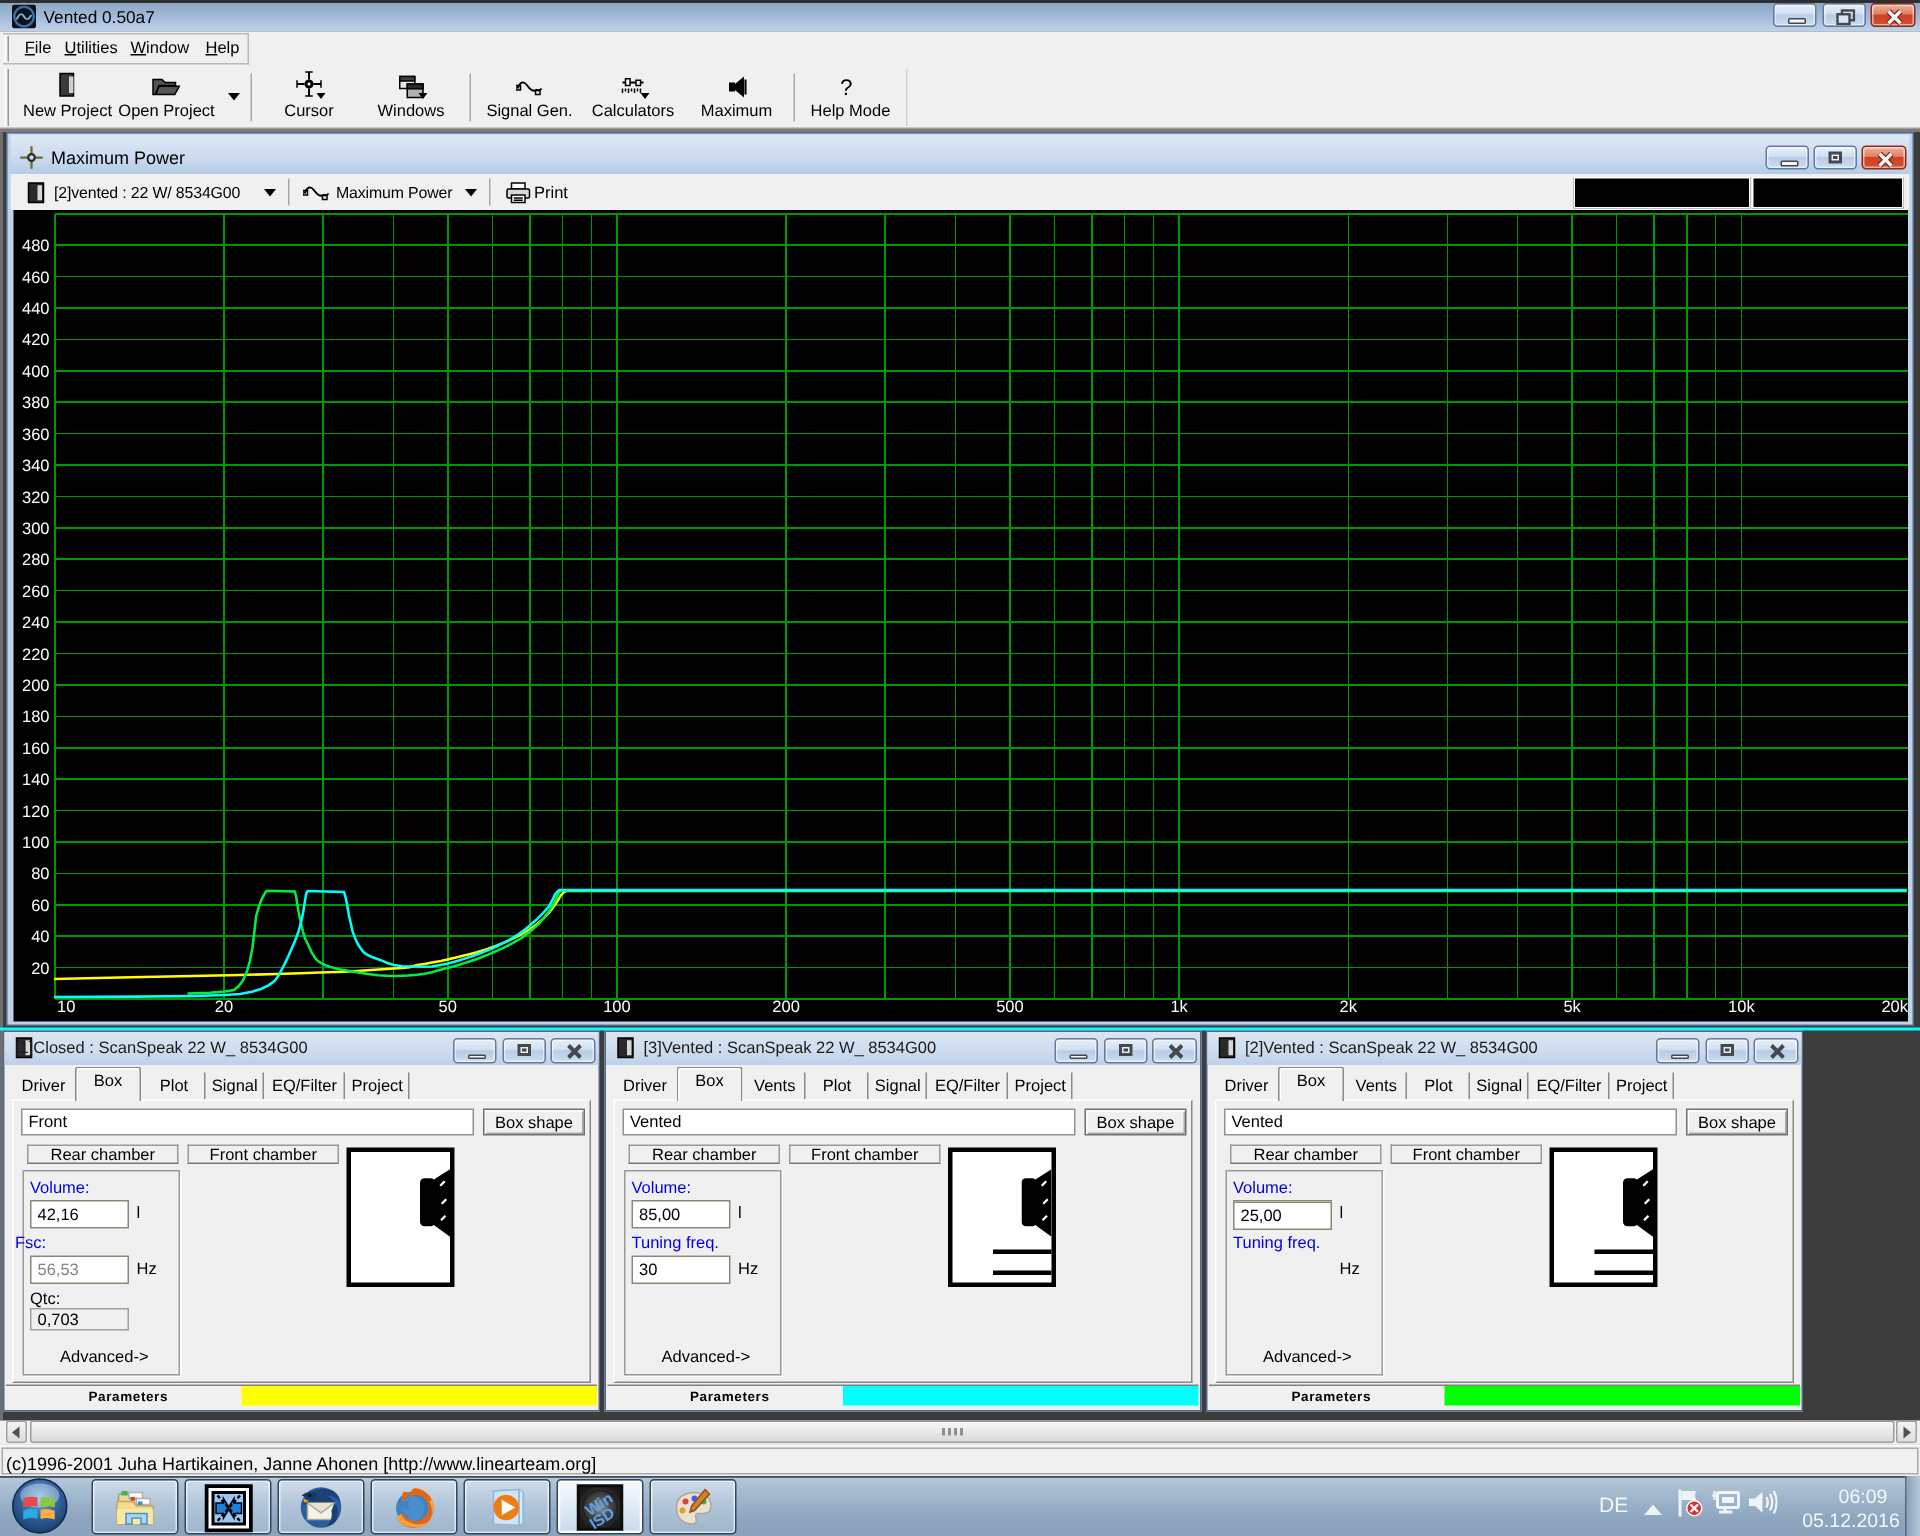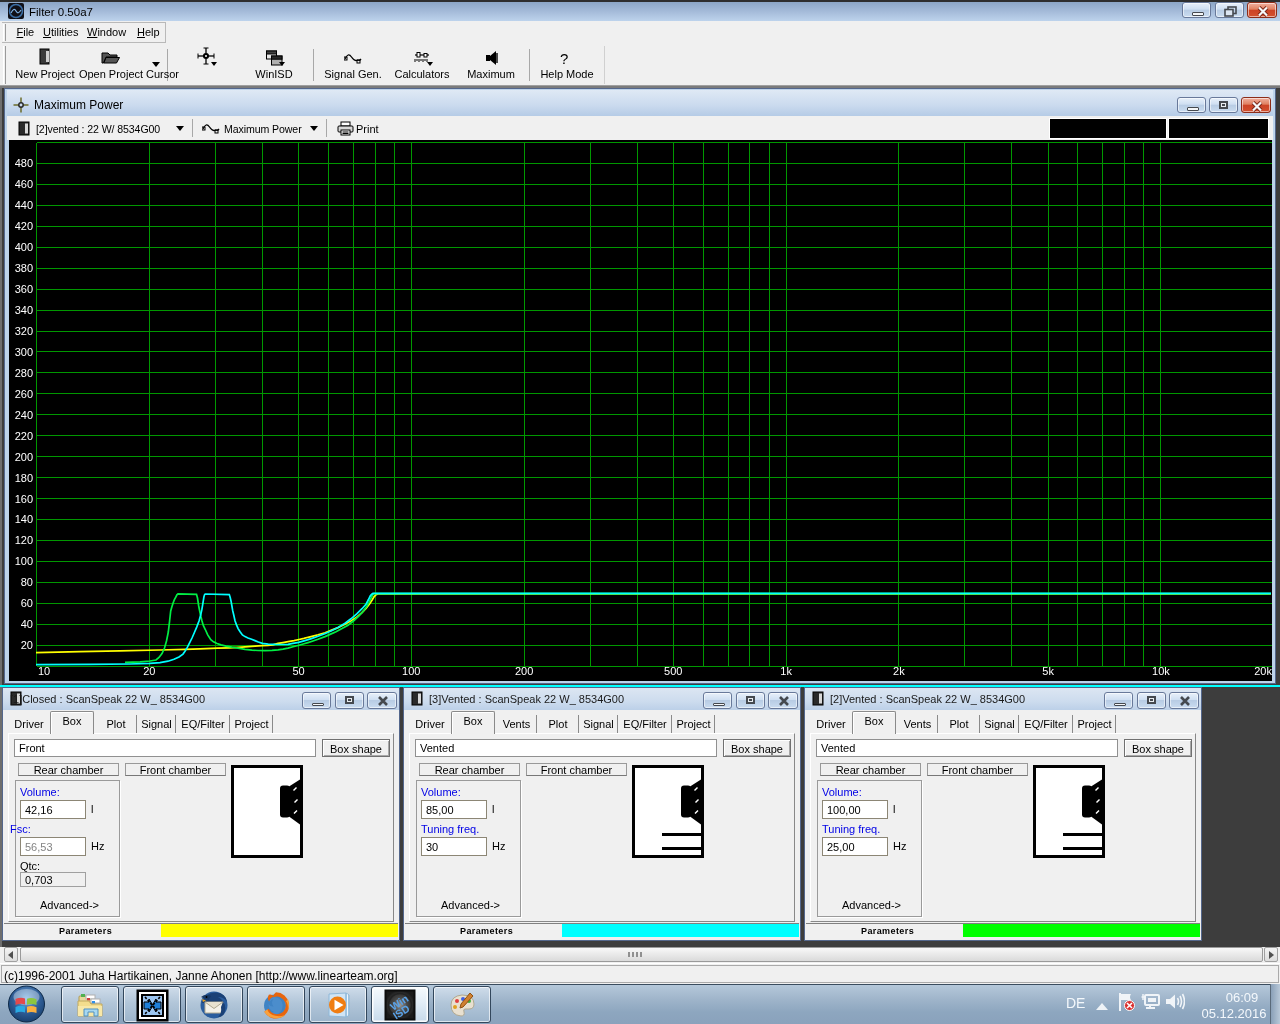--- a/index.html
+++ b/index.html
@@ -5,21 +5,21 @@
 .t11{font-size:11px;line-height:1;color:#000;}
 body{position:relative;background:#3d3d3d;}
 </style></head><body>
 <div class="abs" style="left:0;top:0;width:1280px;height:2px;background:#2e2e2e"></div>
 <div class="abs" style="left:0;top:2px;width:1280px;height:19px;background:linear-gradient(#8ca6c6,#a7bddb 55%,#bdd3ec)"></div>
 <div class="abs" style="left:8px;top:3px"><svg width="16" height="16" viewBox="0 0 16 16">
       <rect width="16" height="16" rx="2" fill="#101018"></rect>
       <circle cx="8" cy="8" r="6.5" fill="none" stroke="#3b6ea5" stroke-width="1.5"></circle>
       <path d="M3 10 Q6 4 8 8 T13 7" stroke="#7fb2e5" stroke-width="1.2" fill="none"></path>
     </svg></div>
-<div class="abs t11" style="left:29px;top:7px;font-size:11.5px;">Filter 0.50a7</div>
+<div class="abs t11" style="left:29px;top:7px;font-size:11.5px;">Vented 0.50a7</div>
 <div style="position:absolute;left:1182px;top:2px;width:29px;height:16px;background:linear-gradient(#e8f0fa 0%,#cfdff2 45%,#b8cce4 50%,#cadcf0 100%);border:1px solid #68799a;border-radius:3px;box-shadow:inset 0 0 0 1px rgba(255,255,255,.55)">
     <div style="position:absolute;left:8.5px;top:9px;width:12px;height:3.5px;background:#f4f6f8;border:1px solid #45494f;border-radius:1px"></div>
   </div>
 <div style="position:absolute;left:1215px;top:2px;width:29px;height:16px;background:linear-gradient(#e8f0fa 0%,#cfdff2 45%,#b8cce4 50%,#cadcf0 100%);border:1px solid #68799a;border-radius:3px;box-shadow:inset 0 0 0 1px rgba(255,255,255,.55)">
     <svg style="position:absolute;left:8.0px;top:2.5px" width="13" height="11" viewBox="0 0 13 11">
       <rect x="4" y="1" width="8" height="6.5" fill="none" stroke="#45494f" stroke-width="1.6"></rect>
       <rect x="1" y="3.5" width="8" height="6.5" fill="#dce6f2" stroke="#45494f" stroke-width="1.6"></rect>
     </svg>
   </div>
 <div style="position:absolute;left:1247px;top:2px;width:30px;height:16px;background:linear-gradient(#f0b0a0 0%,#e08060 45%,#cc4225 50%,#d3512f 100%);border:1px solid #8c2c18;border-radius:3px;box-shadow:inset 0 0 0 1px rgba(255,255,255,.55)">
@@ -56,28 +56,28 @@
         <line x1="2" y1="10" x2="7" y2="10"></line>
         <line x1="13" y1="10" x2="18" y2="10"></line>
         <circle cx="10" cy="10" r="2.4" fill="#000"></circle>
         <circle cx="10" cy="10" r="1" fill="#fff" stroke="none"></circle>
       </g>
       <line x1="7.5" y1="2" x2="12.5" y2="2" stroke="#000"></line>
       <line x1="7.5" y1="18" x2="12.5" y2="18" stroke="#000"></line>
       <line x1="2" y1="7.5" x2="2" y2="12.5" stroke="#000"></line>
       <line x1="18" y1="7.5" x2="18" y2="12.5" stroke="#000"></line>
     </svg></div>
-<div class="abs t11" style="left:146px;top:69px;width:120px;">Cursor</div>
+<div class="abs t11" style="left:146px;top:69px;width:120px;text-align:center">Cursor</div>
 <div class="abs" style="left:265px;top:50px"><svg width="18" height="16" viewBox="0 0 18 16">
       <rect x="1.5" y="1" width="10" height="8" fill="#e8e8e8" stroke="#000"></rect>
       <rect x="1.5" y="1" width="10" height="3" fill="#404040" stroke="#000"></rect>
       <rect x="6.5" y="6" width="10.5" height="9" fill="#b0b0b0" stroke="#000"></rect>
       <rect x="6.5" y="6" width="10.5" height="3.2" fill="#282828" stroke="#000"></rect>
     </svg></div>
-<div class="abs t11" style="left:214px;top:69px;width:120px;text-align:center">WinISD</div>
+<div class="abs t11" style="left:214px;top:69px;width:120px;text-align:center">Windows</div>
 <div class="abs" style="left:313px;top:49px;width:1px;height:32px;background:#a8a8a8"></div>
 <div class="abs" style="left:344px;top:52px"><svg width="18" height="14" viewBox="0 0 18 14">
       <path d="M1 7 Q4 0 7.5 5 T14 8 Q15.5 9 17 7" stroke="#000" stroke-width="1.3" fill="none"></path>
       <rect x="0" y="5" width="3" height="3" fill="none" stroke="#000" stroke-width="1"></rect>
       <rect x="13" y="8" width="3" height="3" fill="none" stroke="#000" stroke-width="1"></rect>
     </svg></div>
 <div class="abs t11" style="left:293px;top:69px;width:120px;text-align:center">Signal Gen.</div>
 <div class="abs" style="left:413px;top:50px"><svg width="18" height="16" viewBox="0 0 18 16">
       <line x1="2" y1="5" x2="16" y2="5" stroke="#000" stroke-width="1.2"></line>
       <rect x="4" y="2.5" width="3" height="4.5" fill="#fff" stroke="#000"></rect>
@@ -423,21 +423,21 @@
 <div class="abs" style="left:810px;top:733px;width:386px;height:189px;border:1px solid #888;border-top:1px solid #fff;border-left:1px solid #fff;background:#f0f0f0;z-index:1"></div>
 <div class="abs t11" style="left:816px;top:739px;width:302px;height:18px;background:#fff;border:1px solid #909090;z-index:2;padding:3px 0 0 4px">Vented</div>
 <div class="abs t11" style="left:1124px;top:739px;width:68px;height:18px;background:#f0f0f0;border:1px solid #707070;box-shadow:inset 1px 1px 0 #fff,inset -1px -1px 0 #a8a8a8;z-index:2;text-align:center;padding-top:4px">Box shape</div>
 <div class="abs t11" style="left:820px;top:763px;width:101px;height:13px;background:#f0f0f0;border:1px solid #999;border-bottom:1px solid #777;z-index:2;text-align:center;padding-top:1px">Rear chamber</div>
 <div class="abs t11" style="left:927px;top:763px;width:101px;height:13px;background:#f0f0f0;border:1px solid #999;border-bottom:1px solid #777;z-index:2;text-align:center;padding-top:1px">Front chamber</div>
 <div class="abs" style="left:817px;top:780px;width:105px;height:137px;border:1px solid #9a9a9a;box-shadow:1px 1px 0 #fff;z-index:2"></div>
 <div class="abs t11" style="left:822px;top:787px;color:#0000e6;z-index:2">Volume:</div>
 <div class="abs t11" style="left:822px;top:800px;width:66px;height:19px;background:#fff;border:1px solid #8c8675;z-index:2;padding:4px 0 0 4px">100,00</div>
 <div class="abs t11" style="left:893px;top:804px;z-index:2">l</div>
 <div class="abs t11" style="left:822px;top:824px;color:#0000e6;z-index:2">Tuning freq.</div>
-<div class="abs t11" style="left:822px;top:837px;width:66px;height:19px;background:#fff;border:1px solid #8c8675;z-index:2;padding:4px 16px 0 4px">25,00</div>
+<div class="abs t11" style="left:822px;top:801px;width:66px;height:19px;background:#fff;border:1px solid #8c8675;z-index:2;padding:4px 16px 0 4px">25,00</div>
 <div class="abs t11" style="left:893px;top:841px;z-index:2">Hz</div>
 <div class="abs t11" style="left:842px;top:900px;z-index:2">Advanced-&gt;</div>
 <div class="abs" style="left:1033px;top:765px;width:72px;height:93px;background:#fff;border:3.5px solid #000;z-index:2"></div>
 <div class="abs" style="left:1081.5px;top:779px;z-index:3"><svg width="20" height="46" viewBox="0 0 20 46">
       <path d="M20 0.5 L20 45.5 L9 37.5 L9 7.5 Z" fill="#000"></path>
       <rect x="0" y="6.5" width="10" height="32" rx="3" fill="#000"></rect>
       <g stroke="#fff" stroke-width="1.5">
         <line x1="13.5" y1="11.5" x2="16.5" y2="8.5"></line>
         <line x1="14.5" y1="23.5" x2="17.5" y2="20.5"></line>
         <line x1="14" y1="34.5" x2="17" y2="31.5"></line>

